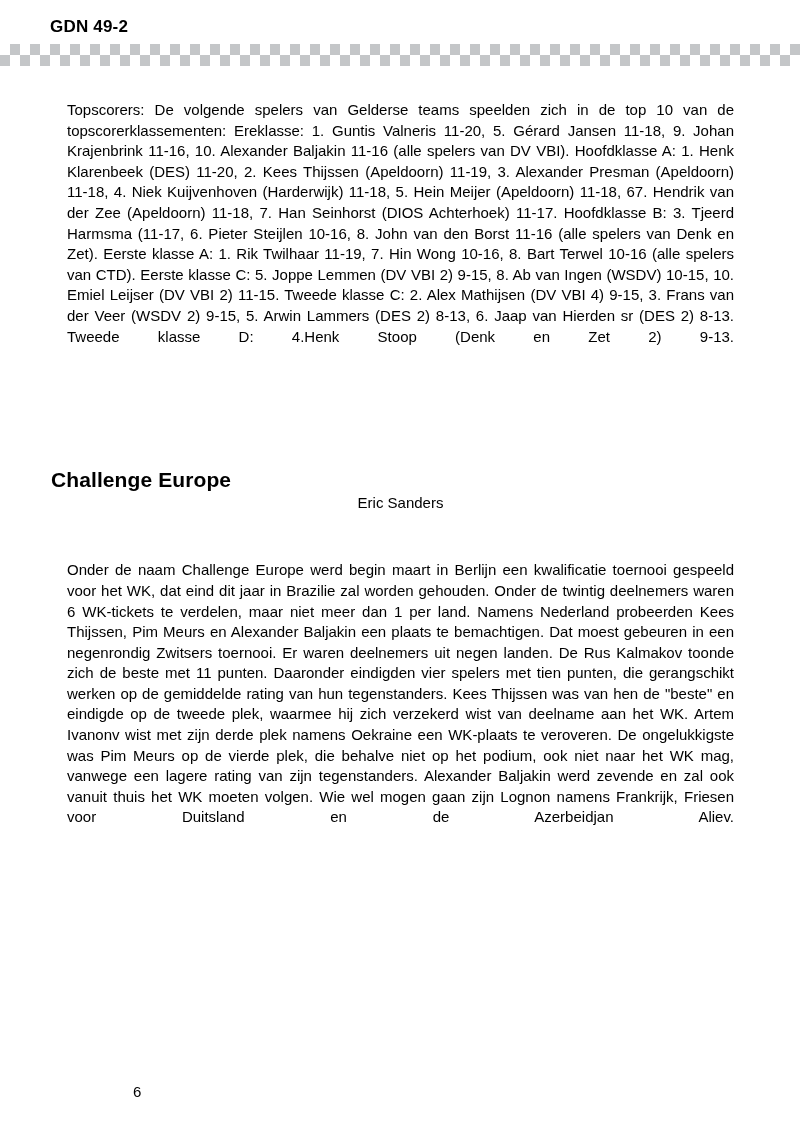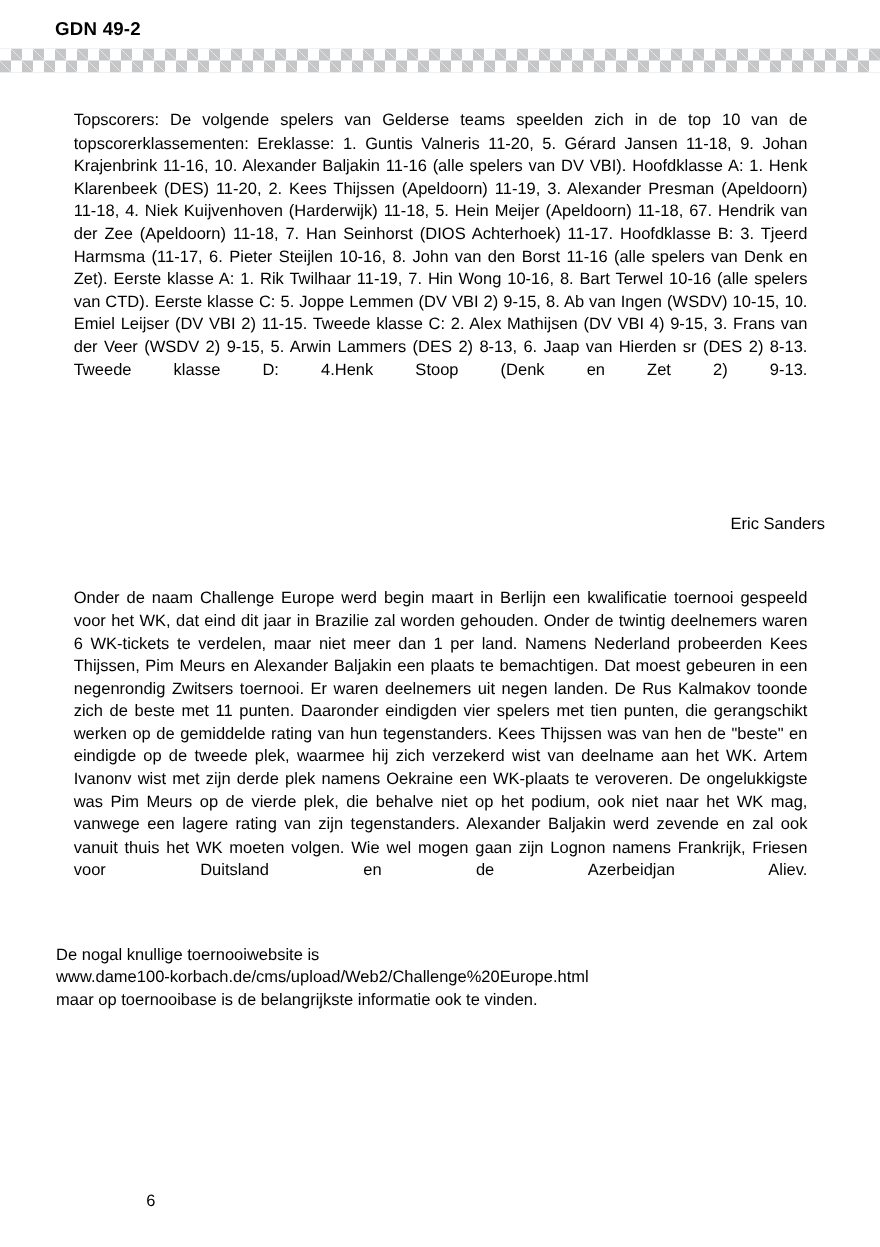--- a/index.html
+++ b/index.html
@@ -84,21 +84,21 @@
     line-height: 26px;
     margin: 0;
     text-align: left;
     letter-spacing: 0.1px;
   }
 
   .byline {
     font-size: 15px;
     line-height: 20.6px;
     margin: 0;
-    text-align: right;
+    text-align: center;
   }
 
   .plain-lines {
     font-size: 15px;
     line-height: 20.6px;
     margin: 0;
     text-align: left;
     white-space: pre-line;
   }
 
@@ -130,30 +130,28 @@
 Eerste klasse A: 1. Rik Twilhaar 11-19, 7. Hin Wong 10-16, 8. Bart Terwel 10-16 (alle spelers van CTD).
 Eerste klasse C: 5. Joppe Lemmen (DV VBI 2) 9-15, 8. Ab van Ingen (WSDV) 10-15, 10. Emiel Leijser (DV VBI 2) 11-15.
 Tweede klasse C: 2. Alex Mathijsen (DV VBI 4) 9-15, 3. Frans van der Veer (WSDV 2) 9-15, 5. Arwin Lammers (DES 2) 8-13, 6. Jaap van Hierden sr (DES 2) 8-13.
 Tweede klasse D: 4.Henk Stoop (Denk en Zet 2) 9-13.</p>
 
     <div class="block-gap-lg"></div>
 
 
     <div class="block-gap-xl"></div>
 
+    <h2 class="section-heading">Challenge Europe</h2>
 
     <p class="byline">Eric Sanders</p>
 
     <div class="block-gap-lg"></div>
 
     <p class="para">Onder de naam Challenge Europe werd begin maart in Berlijn een kwalificatie toernooi gespeeld voor het WK, dat eind dit jaar in Brazilie zal worden gehouden. Onder de twintig deelnemers waren 6 WK-tickets te verdelen, maar niet meer dan 1 per land. Namens Nederland probeerden Kees Thijssen, Pim Meurs en Alexander Baljakin een plaats te bemachtigen. Dat moest gebeuren in een negenrondig Zwitsers toernooi. Er waren deelnemers uit negen landen. De Rus Kalmakov toonde zich de beste met 11 punten. Daaronder eindigden vier spelers met tien punten, die gerangschikt werken op de gemiddelde rating van hun tegenstanders. Kees Thijssen was van hen de "beste" en eindigde op de tweede plek, waarmee hij zich verzekerd wist van deelname aan het WK. Artem Ivanonv wist met zijn derde plek namens Oekraine een WK-plaats te veroveren. De ongelukkigste was Pim Meurs op de vierde plek, die behalve niet op het podium, ook niet naar het WK mag, vanwege een lagere rating van zijn tegenstanders. Alexander Baljakin werd zevende en zal ook vanuit thuis het WK moeten volgen. Wie wel mogen gaan zijn Lognon namens Frankrijk, Friesen voor Duitsland en de Azerbeidjan Aliev.</p>
 
     <div class="block-gap-sm"></div>
 
-    <p class="plain-lines">De nogal knullige toernooiwebsite is
-www.dame100-korbach.de/cms/upload/Web2/Challenge%20Europe.html
-maar op toernooibase is de belangrijkste informatie ook te vinden.</p>
 
   </div>
 
   <div class="page-number">6</div>
 
 </div>
 
 </body></html>

